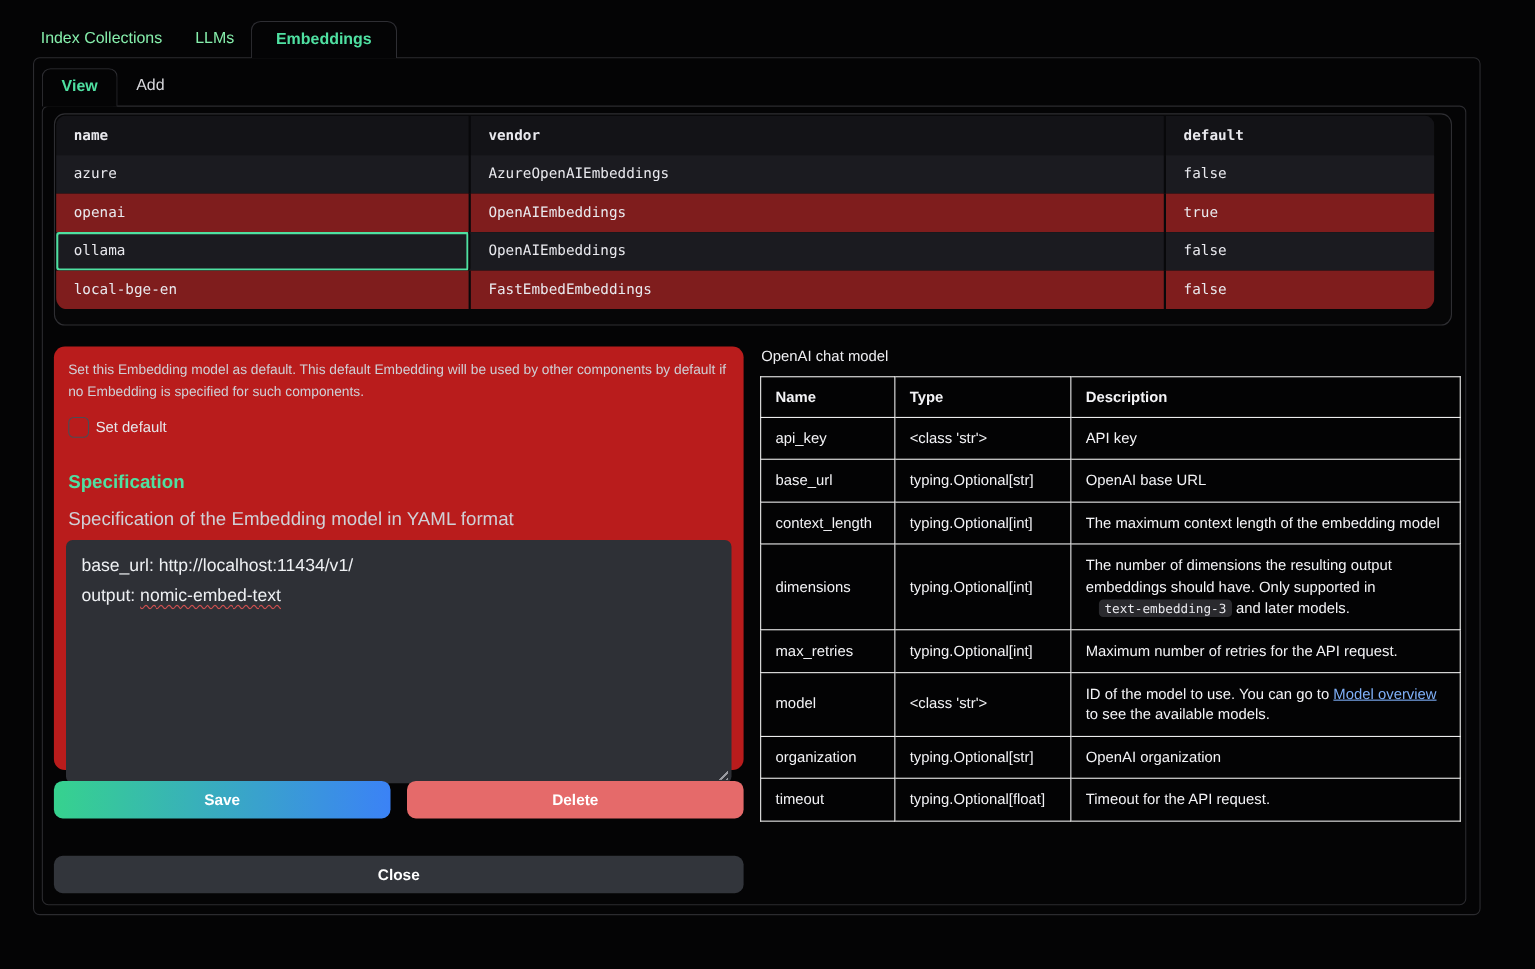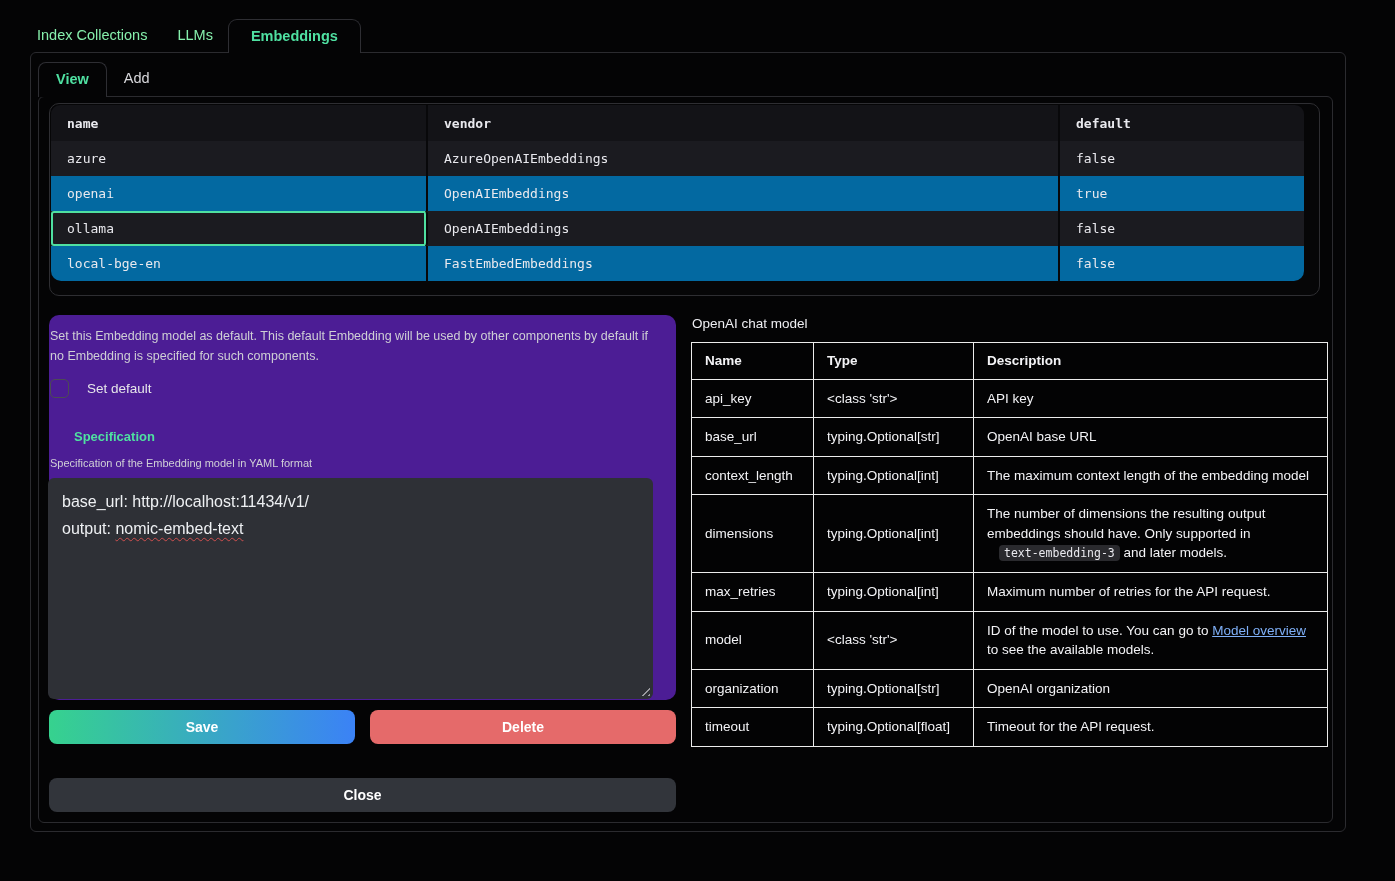--- a/index.html
+++ b/index.html
@@ -27,36 +27,36 @@
     border:1px solid #2e2e33; border-bottom:none; border-radius:8px 8px 0 0;
     color:var(--accent-green,#4fe0a1); font-weight:bold; background:#040405;
   }
   .inner-panel { position:absolute; left:38px; top:96px; width:1295px; height:727px;
     border:1px solid #2b2b2f; border-radius:6px; background:#040405; }
   
   .grid-card { position:absolute; left:49px; top:103px; width:1271px; height:193px;
     border:1px solid #2e2e32; border-radius:10px; background:#060607; }
   .grid { position:absolute; left:1px; top:1px; width:1253px; border-radius:9px 9px 10px 10px;
     overflow:hidden; font-family:"DejaVu Sans Mono","Liberation Mono",monospace; font-size:13px; }
-  .grid-row { display:flex; height:35px; background:#0369a1; }
+  .grid-row { display:flex; height:35px; background:#7f1d1d; }
   .grid-row.head { height:36px; background:#131317; font-weight:bold; }
   .grid-row.odd { background:#1b1b20; }
   .grid-cell { display:flex; align-items:center; padding-left:16px; color:#e9e9ee; }
   .col-name { width:377px; } .col-vendor { width:632px; } .col-default { width:244px; }
   .col-name, .col-vendor { border-right:2px solid #08080a; }
   .grid-cell.selected { box-shadow:inset 0 0 0 2px var(--accent-green,#4fe0a1); border-radius:3px; }
   
   .config-panel { position:absolute; left:49px; top:315px; width:627px; height:385px;
-    background:#4c1d95; border-radius:10px; padding:11px 1px; }
+    background:#b91c1c; border-radius:10px; padding:11px 13px; }
   .default-help { font-size:12.5px; color:#cfcfd5; line-height:1.6; max-width:600px; }
-  .checkbox-row { margin-top:13px; display:flex; align-items:center; gap:18px; cursor:pointer; }
+  .checkbox-row { margin-top:13px; display:flex; align-items:center; gap:6px; cursor:pointer; }
   .checkbox { width:19px; height:19px; border:1.5px solid #4c4c54; border-radius:5px; flex:0 0 auto; }
   .checkbox-label { font-size:13.5px; color:#e6e6ea; }
-  .spec-heading { margin:31px 0 0 24px; font-size:13px; font-weight:bold; color:var(--accent-green,#4fe0a1); }
-  .spec-help { margin-top:13px; font-size:11px; color:#d0d0d6; }
+  .spec-heading { margin:31px 0 0 0; font-size:17px; font-weight:bold; color:var(--accent-green,#4fe0a1); }
+  .spec-help { margin-top:13px; font-size:17px; color:#d0d0d6; }
   .yaml-box { position:relative; margin:9px 0 0 -2px; width:605px; height:221px; background:#2e3036;
     border-radius:6px; padding:10px 14px; font-size:16px; color:#eef0f3; line-height:1.7;
     white-space:pre-wrap; cursor:text; }
   .squiggly { text-decoration-line:underline; text-decoration-style:wavy;
     text-decoration-color:var(--squiggle-red,#cf4f4f); text-decoration-thickness:1px; text-underline-offset:3px; }
   .resize-handle { position:absolute; right:3px; bottom:3px; width:11px; height:11px;
     clip-path:polygon(100% 0, 100% 100%, 0 100%);
     background:repeating-linear-gradient(-45deg, #9a9aa0 0 1.5px, transparent 1.5px 4.5px); }
   
   .btn { position:absolute; height:34px; border:none; border-radius:8px; color:#fff;

